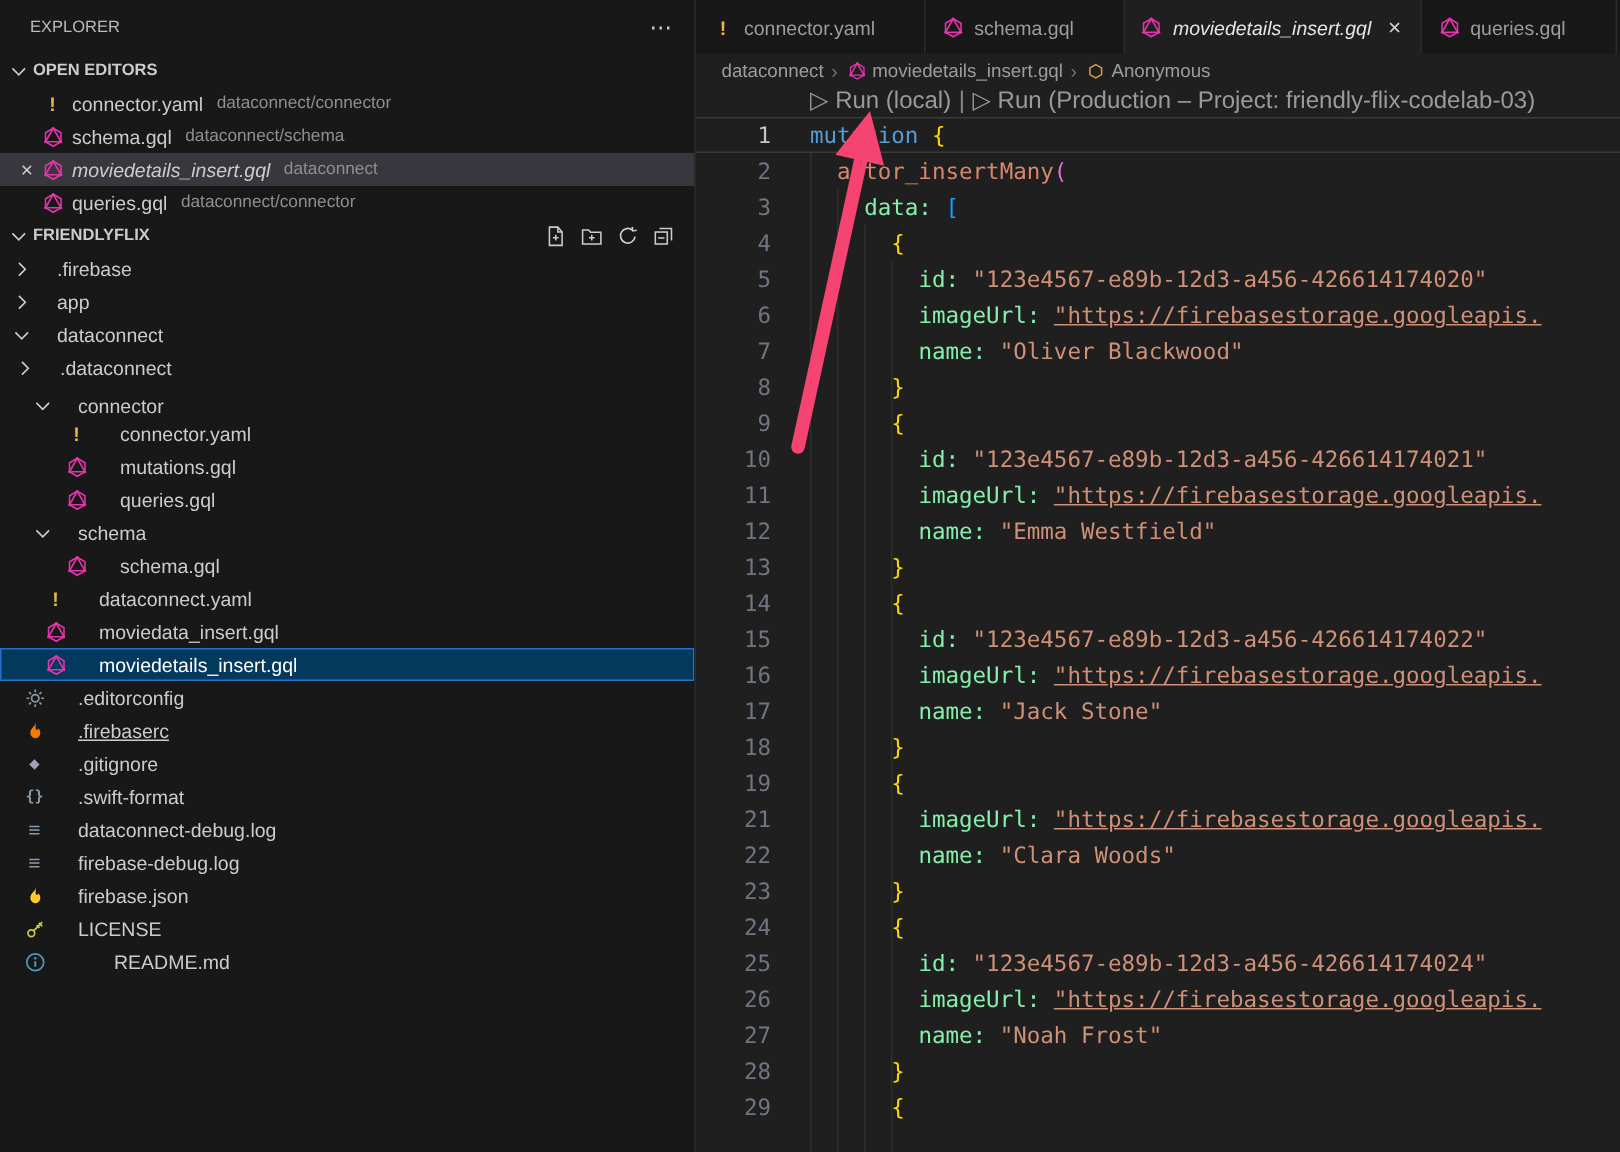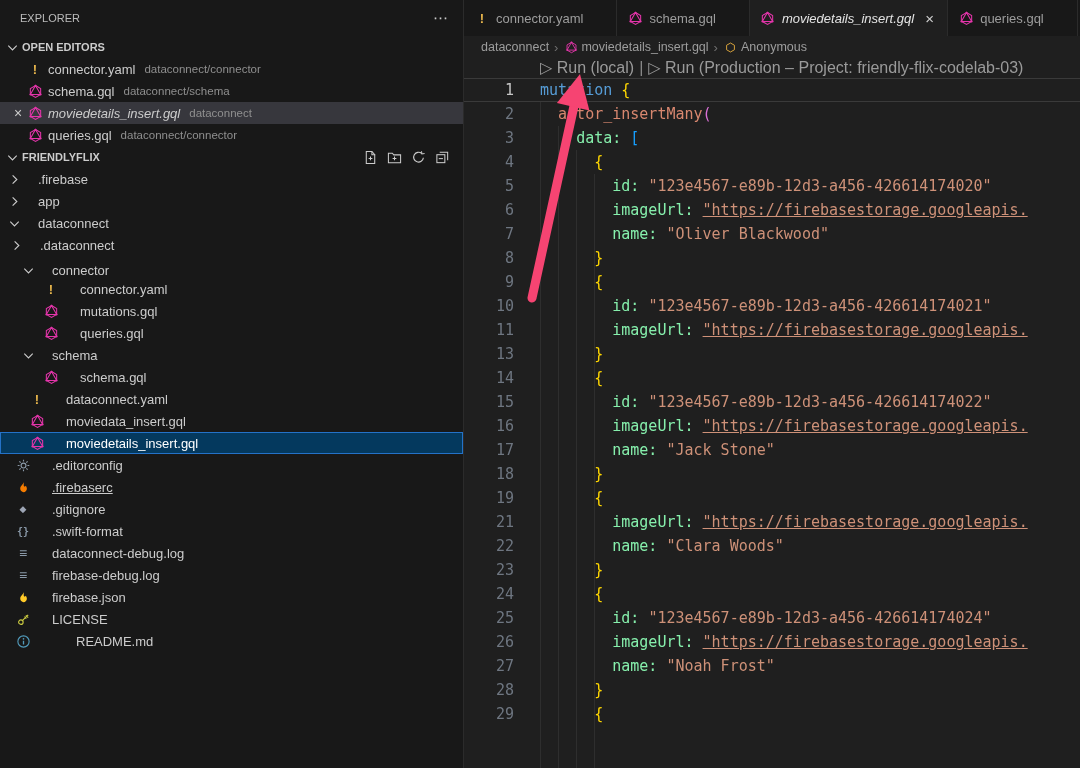--- a/index.html
+++ b/index.html
@@ -499,20 +499,21 @@
           <div class="code-line"><span class="ln">2</span><span class="code-text"><span class="tk-d">  </span><span class="tk-fld">actor_insertMany</span><span class="tk-b2">(</span></span></div>
           <div class="code-line"><span class="ln">3</span><span class="code-text"><span class="tk-d">    </span><span class="tk-attr">data:</span><span class="tk-d"> </span><span class="tk-b3">[</span></span></div>
           <div class="code-line"><span class="ln">4</span><span class="code-text"><span class="tk-d">      </span><span class="tk-b1">{</span></span></div>
           <div class="code-line"><span class="ln">5</span><span class="code-text"><span class="tk-d">        </span><span class="tk-attr">id:</span><span class="tk-d"> </span><span class="tk-str">"123e4567-e89b-12d3-a456-426614174020"</span></span></div>
           <div class="code-line"><span class="ln">6</span><span class="code-text"><span class="tk-d">        </span><span class="tk-attr">imageUrl:</span><span class="tk-d"> </span><span class="tk-url">"https://firebasestorage.googleapis.</span></span></div>
           <div class="code-line"><span class="ln">7</span><span class="code-text"><span class="tk-d">        </span><span class="tk-attr">name:</span><span class="tk-d"> </span><span class="tk-str">"Oliver Blackwood"</span></span></div>
           <div class="code-line"><span class="ln">8</span><span class="code-text"><span class="tk-d">      </span><span class="tk-b1">}</span></span></div>
           <div class="code-line"><span class="ln">9</span><span class="code-text"><span class="tk-d">      </span><span class="tk-b1">{</span></span></div>
           <div class="code-line"><span class="ln">10</span><span class="code-text"><span class="tk-d">        </span><span class="tk-attr">id:</span><span class="tk-d"> </span><span class="tk-str">"123e4567-e89b-12d3-a456-426614174021"</span></span></div>
           <div class="code-line"><span class="ln">11</span><span class="code-text"><span class="tk-d">        </span><span class="tk-attr">imageUrl:</span><span class="tk-d"> </span><span class="tk-url">"https://firebasestorage.googleapis.</span></span></div>
+          <div class="code-line"><span class="ln">12</span><span class="code-text"><span class="tk-d">        </span><span class="tk-attr">name:</span><span class="tk-d"> </span><span class="tk-str">"Emma Westfield"</span></span></div>
           <div class="code-line"><span class="ln">13</span><span class="code-text"><span class="tk-d">      </span><span class="tk-b1">}</span></span></div>
           <div class="code-line"><span class="ln">14</span><span class="code-text"><span class="tk-d">      </span><span class="tk-b1">{</span></span></div>
           <div class="code-line"><span class="ln">15</span><span class="code-text"><span class="tk-d">        </span><span class="tk-attr">id:</span><span class="tk-d"> </span><span class="tk-str">"123e4567-e89b-12d3-a456-426614174022"</span></span></div>
           <div class="code-line"><span class="ln">16</span><span class="code-text"><span class="tk-d">        </span><span class="tk-attr">imageUrl:</span><span class="tk-d"> </span><span class="tk-url">"https://firebasestorage.googleapis.</span></span></div>
           <div class="code-line"><span class="ln">17</span><span class="code-text"><span class="tk-d">        </span><span class="tk-attr">name:</span><span class="tk-d"> </span><span class="tk-str">"Jack Stone"</span></span></div>
           <div class="code-line"><span class="ln">18</span><span class="code-text"><span class="tk-d">      </span><span class="tk-b1">}</span></span></div>
           <div class="code-line"><span class="ln">19</span><span class="code-text"><span class="tk-d">      </span><span class="tk-b1">{</span></span></div>
           <div class="code-line"><span class="ln">21</span><span class="code-text"><span class="tk-d">        </span><span class="tk-attr">imageUrl:</span><span class="tk-d"> </span><span class="tk-url">"https://firebasestorage.googleapis.</span></span></div>
           <div class="code-line"><span class="ln">22</span><span class="code-text"><span class="tk-d">        </span><span class="tk-attr">name:</span><span class="tk-d"> </span><span class="tk-str">"Clara Woods"</span></span></div>
           <div class="code-line"><span class="ln">23</span><span class="code-text"><span class="tk-d">      </span><span class="tk-b1">}</span></span></div>

